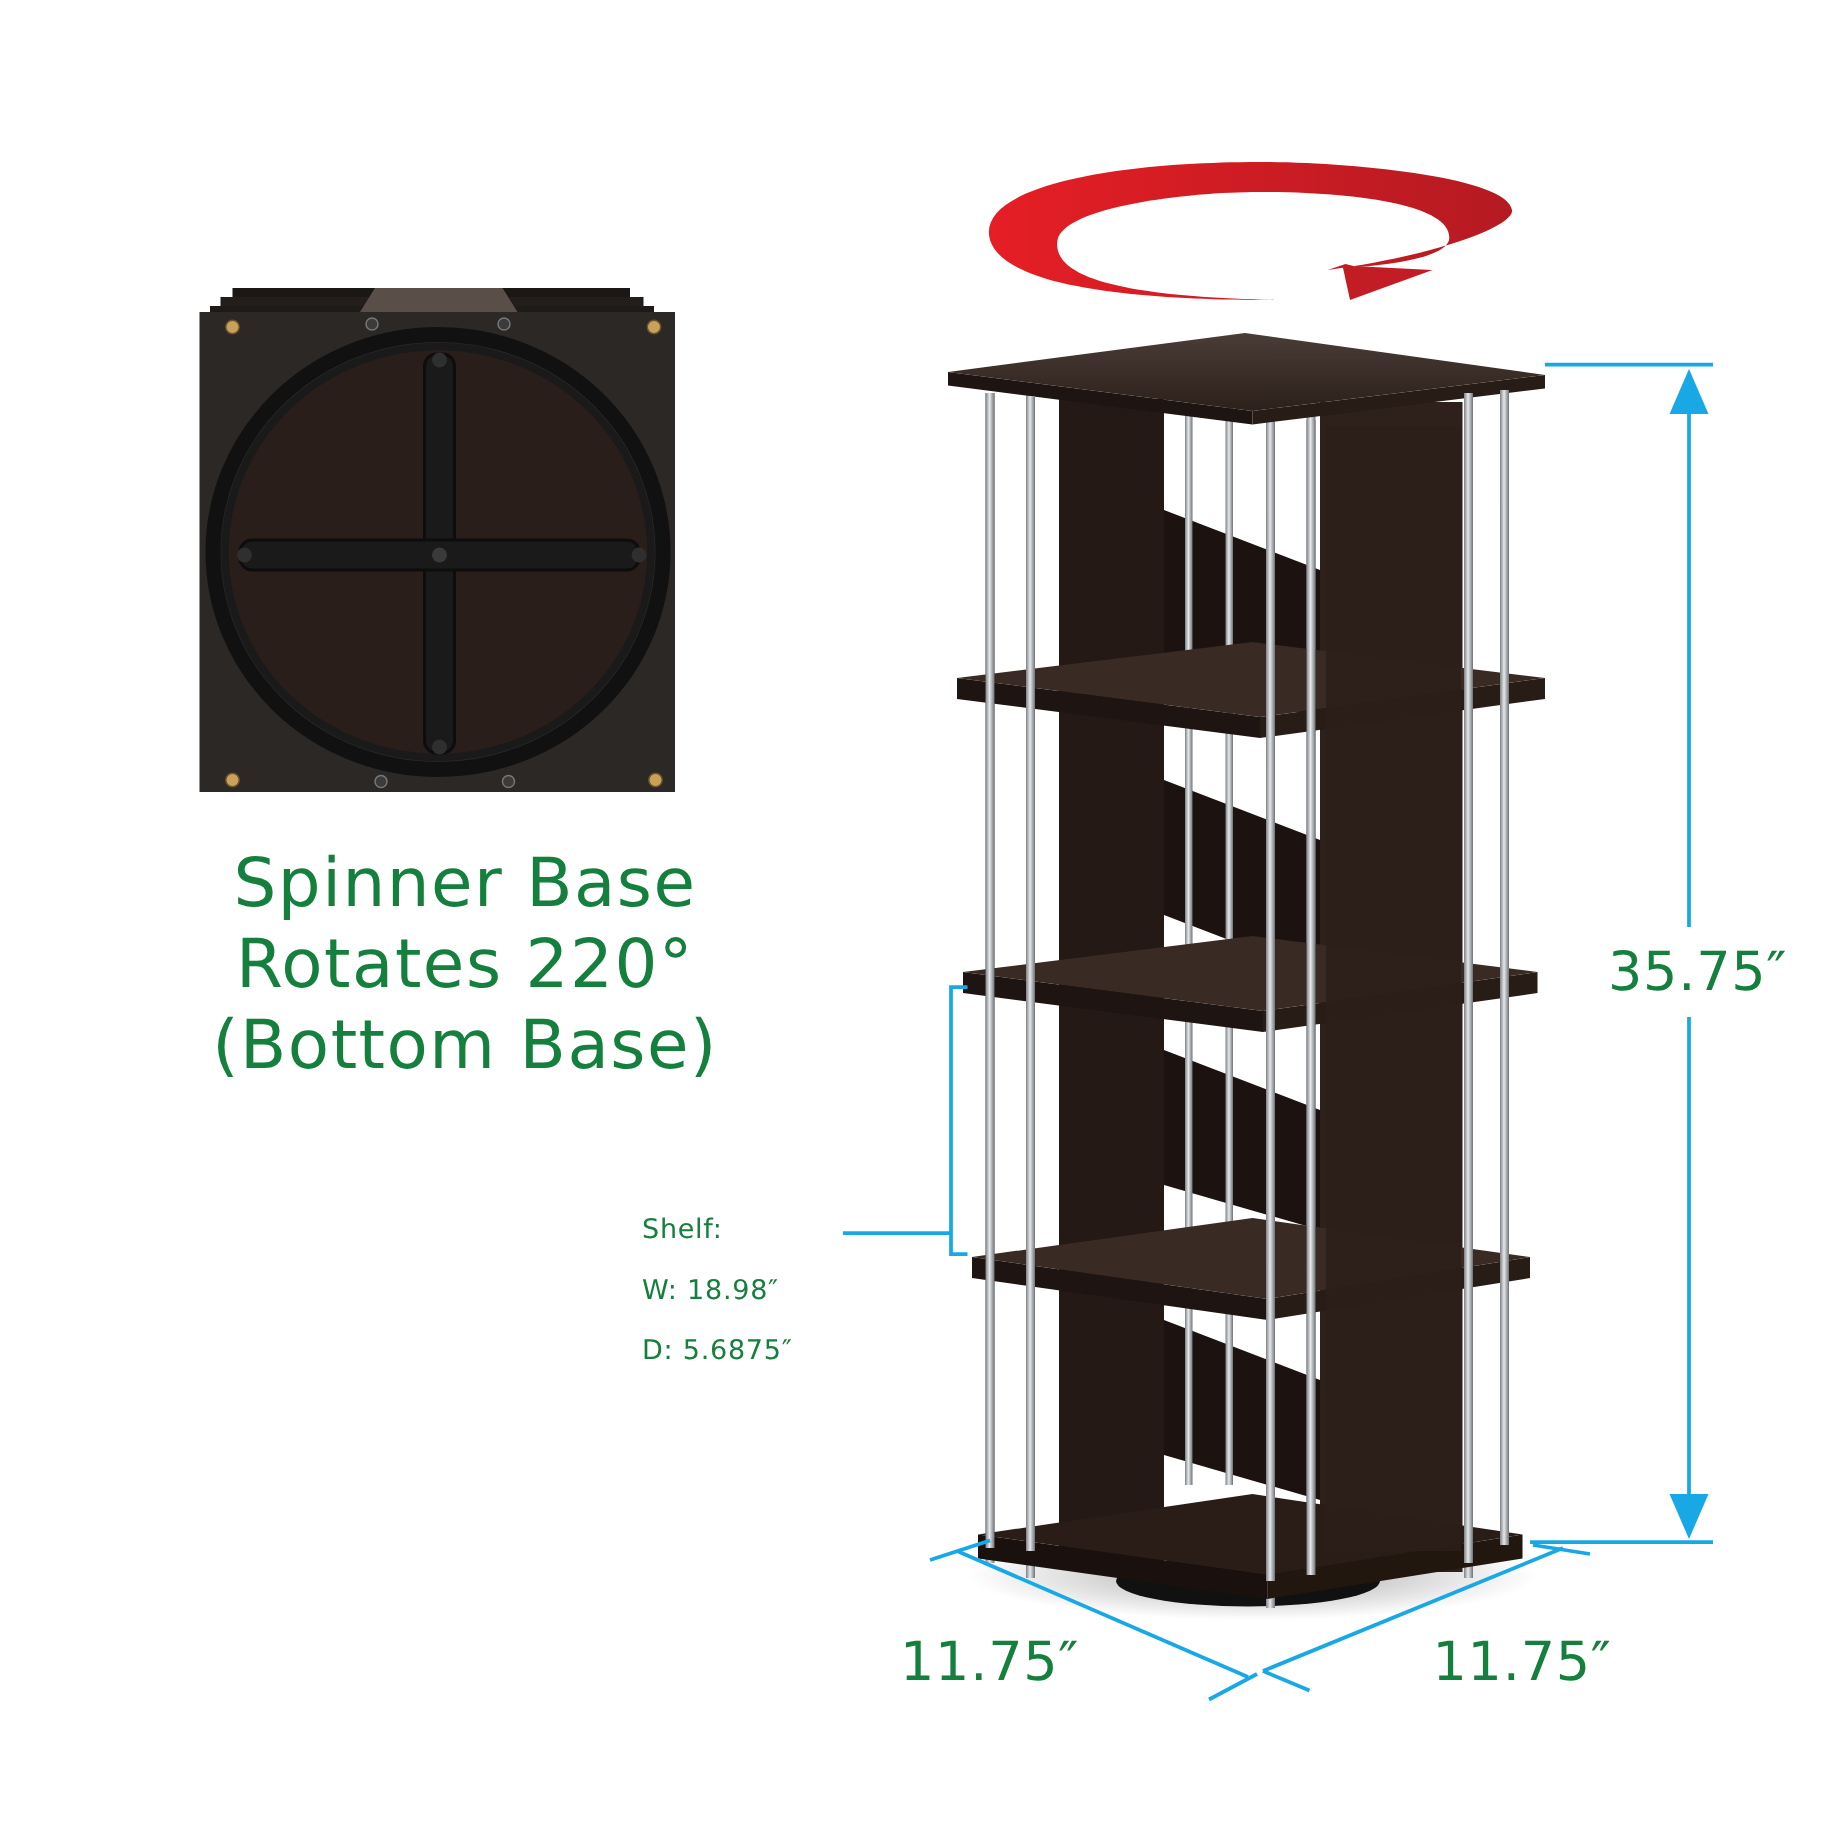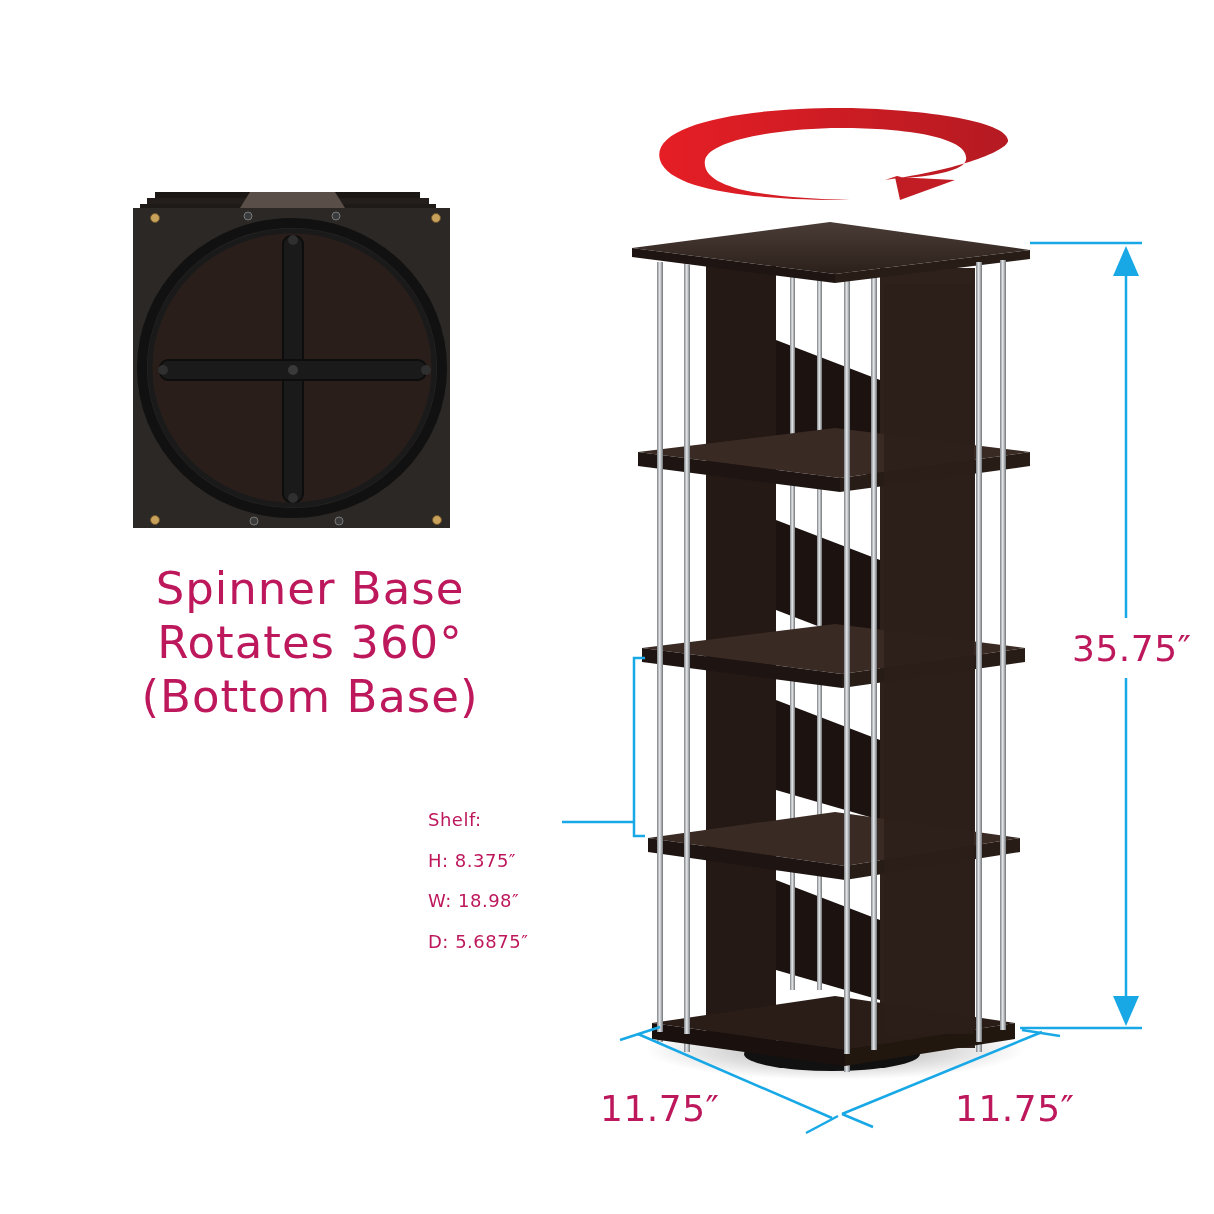--- a/index.html
+++ b/index.html
@@ -1,18 +1,18 @@
 <!DOCTYPE html>
 <html><head>
 <meta charset="utf-8">
 <style>
   html, body { margin: 0; padding: 0; background: #ffffff; }
   body { width: 1214px; height: 1214px; position: relative; overflow: hidden; font-family: "DejaVu Sans", "Liberation Sans", sans-serif; }
   .abs { position: absolute; }
-  .blue-text { color: #be185d; }
+  .blue-text { color: #15803d; }
   .caption { left: 100px; top: 562px; width: 420px; text-align: center; font-size: 45px; line-height: 54px; letter-spacing: 1px; font-weight: 400; }
   .caption div { white-space: nowrap; }
   .shelf-label { left: 428px; top: 800px; font-size: 18px; line-height: 40.5px; white-space: nowrap; letter-spacing: 0.5px; }
   .dim { font-size: 36px; white-space: nowrap; letter-spacing: 0.5px; }
   svg { position: absolute; left: 0; top: 0; }
 </style>
 </head>
 <body>
 
 <svg width="1214" height="1214" viewBox="0 0 1214 1214">
@@ -166,26 +166,25 @@
     <line x1="842" y1="1114" x2="873" y2="1127"></line>
   </g>
   <g fill="#18a8e6">
     <polygon points="1126,246 1113,276 1139,276"></polygon>
     <polygon points="1126,1026 1113,996 1139,996"></polygon>
   </g>
 </svg>
 
 <div class="abs caption blue-text">
   <div>Spinner Base</div>
-  <div>Rotates 360°</div>
+  <div>Rotates 220°</div>
   <div>(Bottom Base)</div>
 </div>
 
 <div class="abs shelf-label blue-text">
   <div>Shelf:</div>
-  <div>H: 8.375″</div>
   <div>W: 18.98″</div>
   <div>D: 5.6875″</div>
 </div>
 
 <div class="abs dim blue-text" style="left:1072px; top:628px;">35.75″</div>
 <div class="abs dim blue-text" style="left:600px; top:1088px;">11.75″</div>
 <div class="abs dim blue-text" style="left:955px; top:1088px;">11.75″</div>
 
 </body></html>

